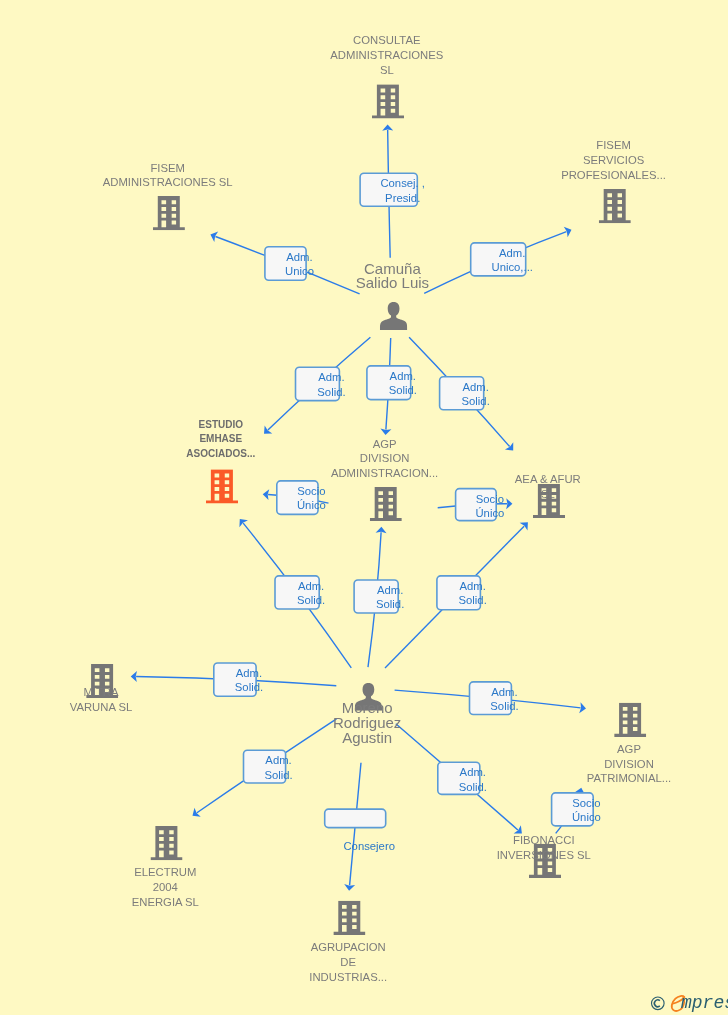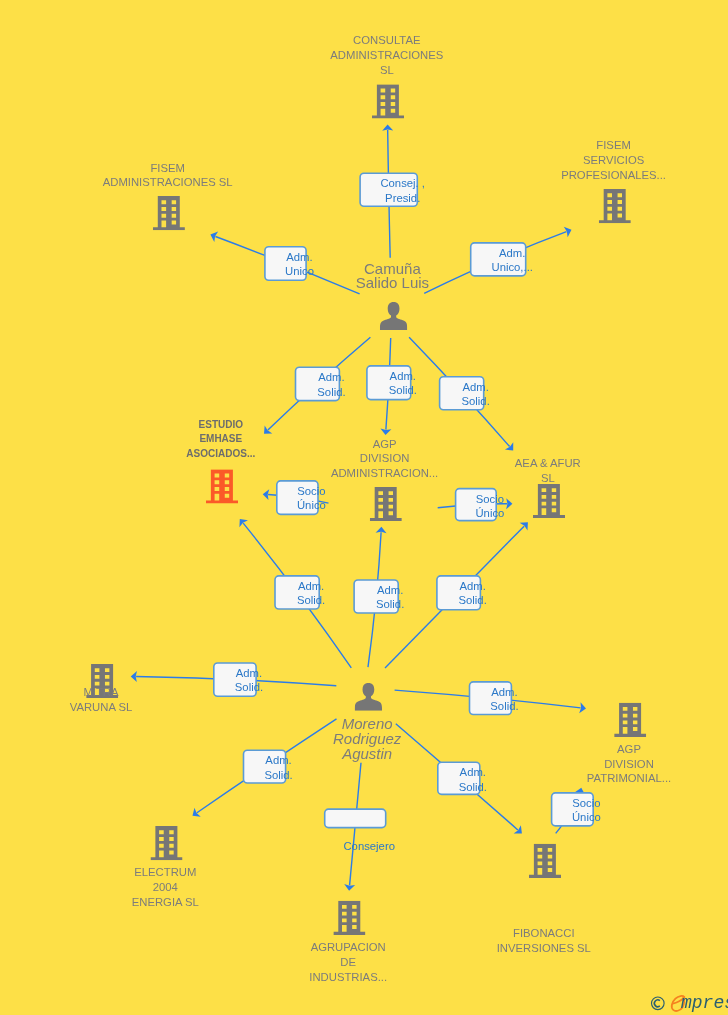--- a/index.html
+++ b/index.html
@@ -1,18 +1,18 @@
 <!DOCTYPE html>
 <html><head>
 <meta charset="utf-8">
 <title>Empresia relationship graph</title>
 <style>
   html,body{margin:0;padding:0;background:#ffffff;-webkit-font-smoothing:antialiased;}
   *{-webkit-font-smoothing:antialiased;}
-  #page{position:relative;width:728px;height:1015px;overflow:hidden;background:#fde047;
+  #page{position:relative;width:728px;height:1015px;overflow:hidden;background:#fef9c3;
         font-family:"Liberation Sans",sans-serif;
         -webkit-font-smoothing:antialiased;filter:opacity(1);}
   svg.layer{position:absolute;left:0;top:0;width:728px;height:1015px;}
   .node-label{position:absolute;text-align:center;font-size:11.3px;line-height:14.75px;
               color:#7c7c7c;white-space:pre;transform:translateX(-50%);}
   .node-label.person{font-size:15px;}
   .node-label.hl{font-weight:bold;font-size:10px;color:#6d6d6d;}
   .edge-label{position:absolute;box-sizing:border-box;color:#2b78c8;font-size:11.3px;
               line-height:14.4px;text-align:center;white-space:pre;display:flex;
               align-items:flex-start;justify-content:center;padding-top:3.9px;padding-left:28px;}
@@ -172,37 +172,37 @@
 SERVICIOS
 PROFESIONALES...</div>
       <div class="node-label person" style="left: 392.4px; top: 261.7px;">Camuña
 Salido Luis</div>
       <div class="node-label hl" style="left: 220.8px; top: 417.7px;">ESTUDIO
 EMHASE
 ASOCIADOS...</div>
       <div class="node-label" style="left: 384.6px; top: 436.6px;">AGP
 DIVISION
 ADMINISTRACION...</div>
-      <div class="node-label" style="left: 547.8px; top: 456px;">AEA &amp; AFUR
+      <div class="node-label" style="left: 547.8px; top: 472px;">AEA &amp; AFUR
 SL</div>
-      <div class="node-label person" style="left: 367.2px; top: 717px; font-style: italic;">Moreno
+      <div class="node-label person" style="left: 367.2px; top: 701px;">Moreno
 Rodriguez
 Agustin</div>
       <div class="node-label" style="left: 101px; top: 685px;">MITRA
 VARUNA SL</div>
       <div class="node-label" style="left: 629px; top: 741.9px;">AGP
 DIVISION
 PATRIMONIAL...</div>
       <div class="node-label" style="left: 165.3px; top: 865px;">ELECTRUM
 2004
 ENERGIA SL</div>
       <div class="node-label" style="left: 348.2px; top: 940.1px;">AGRUPACION
 DE
 INDUSTRIAS...</div>
-      <div class="node-label" style="left: 543.8px; top: 926px; text-align: center;">FIBONACCI
+      <div class="node-label" style="left: 543.8px; top: 833px; text-align: center;">FIBONACCI
 INVERSIONES SL</div>
     </div>
   <svg class="layer" id="edge-label-box-layer" viewBox="0 0 728 1015">
       <rect x="360.1" y="173.3" width="57.199999999999996" height="32.9" rx="3.8" ry="3.8" fill="#f7f7f7" stroke="#5b9bd5" stroke-width="1.6"></rect>
       <rect x="264.90000000000003" y="246.8" width="41.199999999999996" height="33.4" rx="3.8" ry="3.8" fill="#f7f7f7" stroke="#5b9bd5" stroke-width="1.6"></rect>
       <rect x="470.7" y="242.9" width="55" height="33" rx="3.8" ry="3.8" fill="#f7f7f7" stroke="#5b9bd5" stroke-width="1.6"></rect>
       <rect x="295.5" y="367.2" width="43.9" height="33.4" rx="3.8" ry="3.8" fill="#f7f7f7" stroke="#5b9bd5" stroke-width="1.6"></rect>
       <rect x="366.90000000000003" y="365.90000000000003" width="43.8" height="33.699999999999996" rx="3.8" ry="3.8" fill="#f7f7f7" stroke="#5b9bd5" stroke-width="1.6"></rect>
       <rect x="439.6" y="376.7" width="44.1" height="33" rx="3.8" ry="3.8" fill="#f7f7f7" stroke="#5b9bd5" stroke-width="1.6"></rect>
       <rect x="275" y="575.9" width="44.199999999999996" height="33.1" rx="3.8" ry="3.8" fill="#f7f7f7" stroke="#5b9bd5" stroke-width="1.6"></rect>

